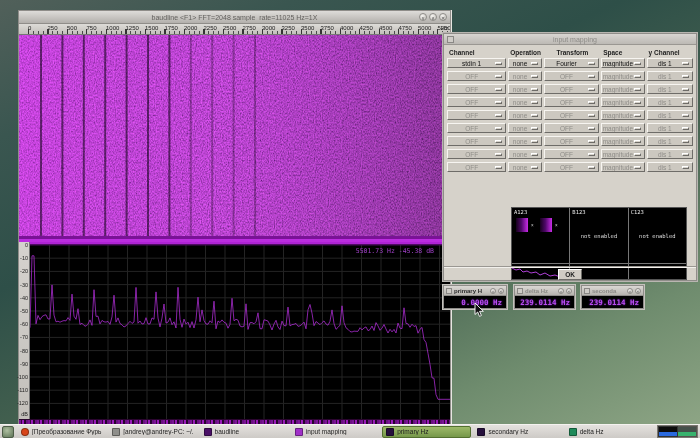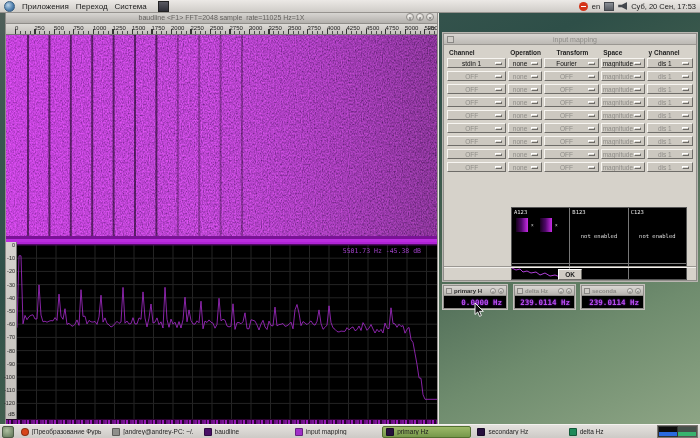--- a/index.html
+++ b/index.html
@@ -18,21 +18,21 @@
   .panel-app{width:9px;height:9px;background:linear-gradient(#5a5a62,#2e2e36);border:1px solid #222;margin-left:4px;}
   .tray{margin-left:auto;display:flex;align-items:center;gap:4px;}
   .alert-dot{width:9px;height:9px;border-radius:50%;background:#d43418;position:relative;}
   .alert-dot::after{content:"";position:absolute;left:2px;top:4px;width:5px;height:1.6px;background:#fff;}
   .kbd{font-size:7.5px;}
   .tray-ico{width:8px;height:7px;background:linear-gradient(#8a8f96,#565b62);border:1px solid #44484e;}
   .tray-ico.t2{clip-path:polygon(0 35%,40% 35%,100% 0,100% 100%,40% 65%,0 65%);background:#44484e;border:none;width:9px;height:8px;}
   .clock{font-size:7.5px;}
 
   
-  .bl-window{position:absolute;left:5px;top:10px;width:433px;height:414px;
+  .bl-window{position:absolute;left:18px;top:10px;width:433px;height:414px;
     border:1px solid #8f8d89;background:#000;box-sizing:border-box;z-index:10;
     box-shadow:1px 0 0 #e8e6e2;}
   .bl-title{height:12px;background:linear-gradient(#dedcd9,#b3b0ac);
     display:flex;align-items:center;position:relative;border-bottom:1px solid #8f8d89;}
   .bl-title-text{flex:1;text-align:center;font-size:7px;color:#63615e;white-space:nowrap;overflow:hidden;}
   .wbtns{position:absolute;right:3px;top:1.5px;display:flex;gap:2px;}
   .wbtn{width:8px;height:8px;border-radius:50%;background:radial-gradient(circle at 35% 30%,#f4f2ef,#c2bfba);
     border:1px solid #8f8d89;font-size:5px;line-height:8px;text-align:center;color:#555;box-sizing:border-box;}
   .ruler{position:relative;height:10px;background:linear-gradient(#dddbd7,#c3c0bb);
     border-bottom:1px solid #777;overflow:hidden;}
@@ -126,34 +126,20 @@
   .ws{display:flex;gap:1px;flex:0 0 auto;border:1px solid #7a7872;background:#55534f;padding:1px;}
   .ws-cell{width:18px;height:9px;}
   .ws-cell.c1{background:linear-gradient(#0c0c0c 55%,#2a6ade 55%);outline:1px solid #333;}
   .ws-cell.c2{background:linear-gradient(#44504a 55%,#38b36e 55%);}
 </style>
 </head>
 <body>
 
 <div class="screen">
 
-  <div class="top-panel">
-    <span class="distro-logo"></span>
-    <span class="menu-item">Приложения</span>
-    <span class="menu-item">Переход</span>
-    <span class="menu-item">Система</span>
-    <span class="panel-app"></span>
-    <span class="tray">
-      <span class="alert-dot"></span>
-      <span class="kbd">en</span>
-      <span class="tray-ico t1"></span>
-      <span class="tray-ico t2"></span>
-      <span class="clock">Суб, 20 Сен, 17:53</span>
-    </span>
-  </div>
 
   <div class="bl-window">
     <div class="bl-title">
       <span class="bl-title-text">baudline  &lt;F1&gt; FFT=2048 sample_rate=11025 Hz=1X</span>
       <span class="wbtns">
         <span class="wbtn">∨</span>
         <span class="wbtn">∧</span>
         <span class="wbtn">✕</span>
       </span>
     </div>

